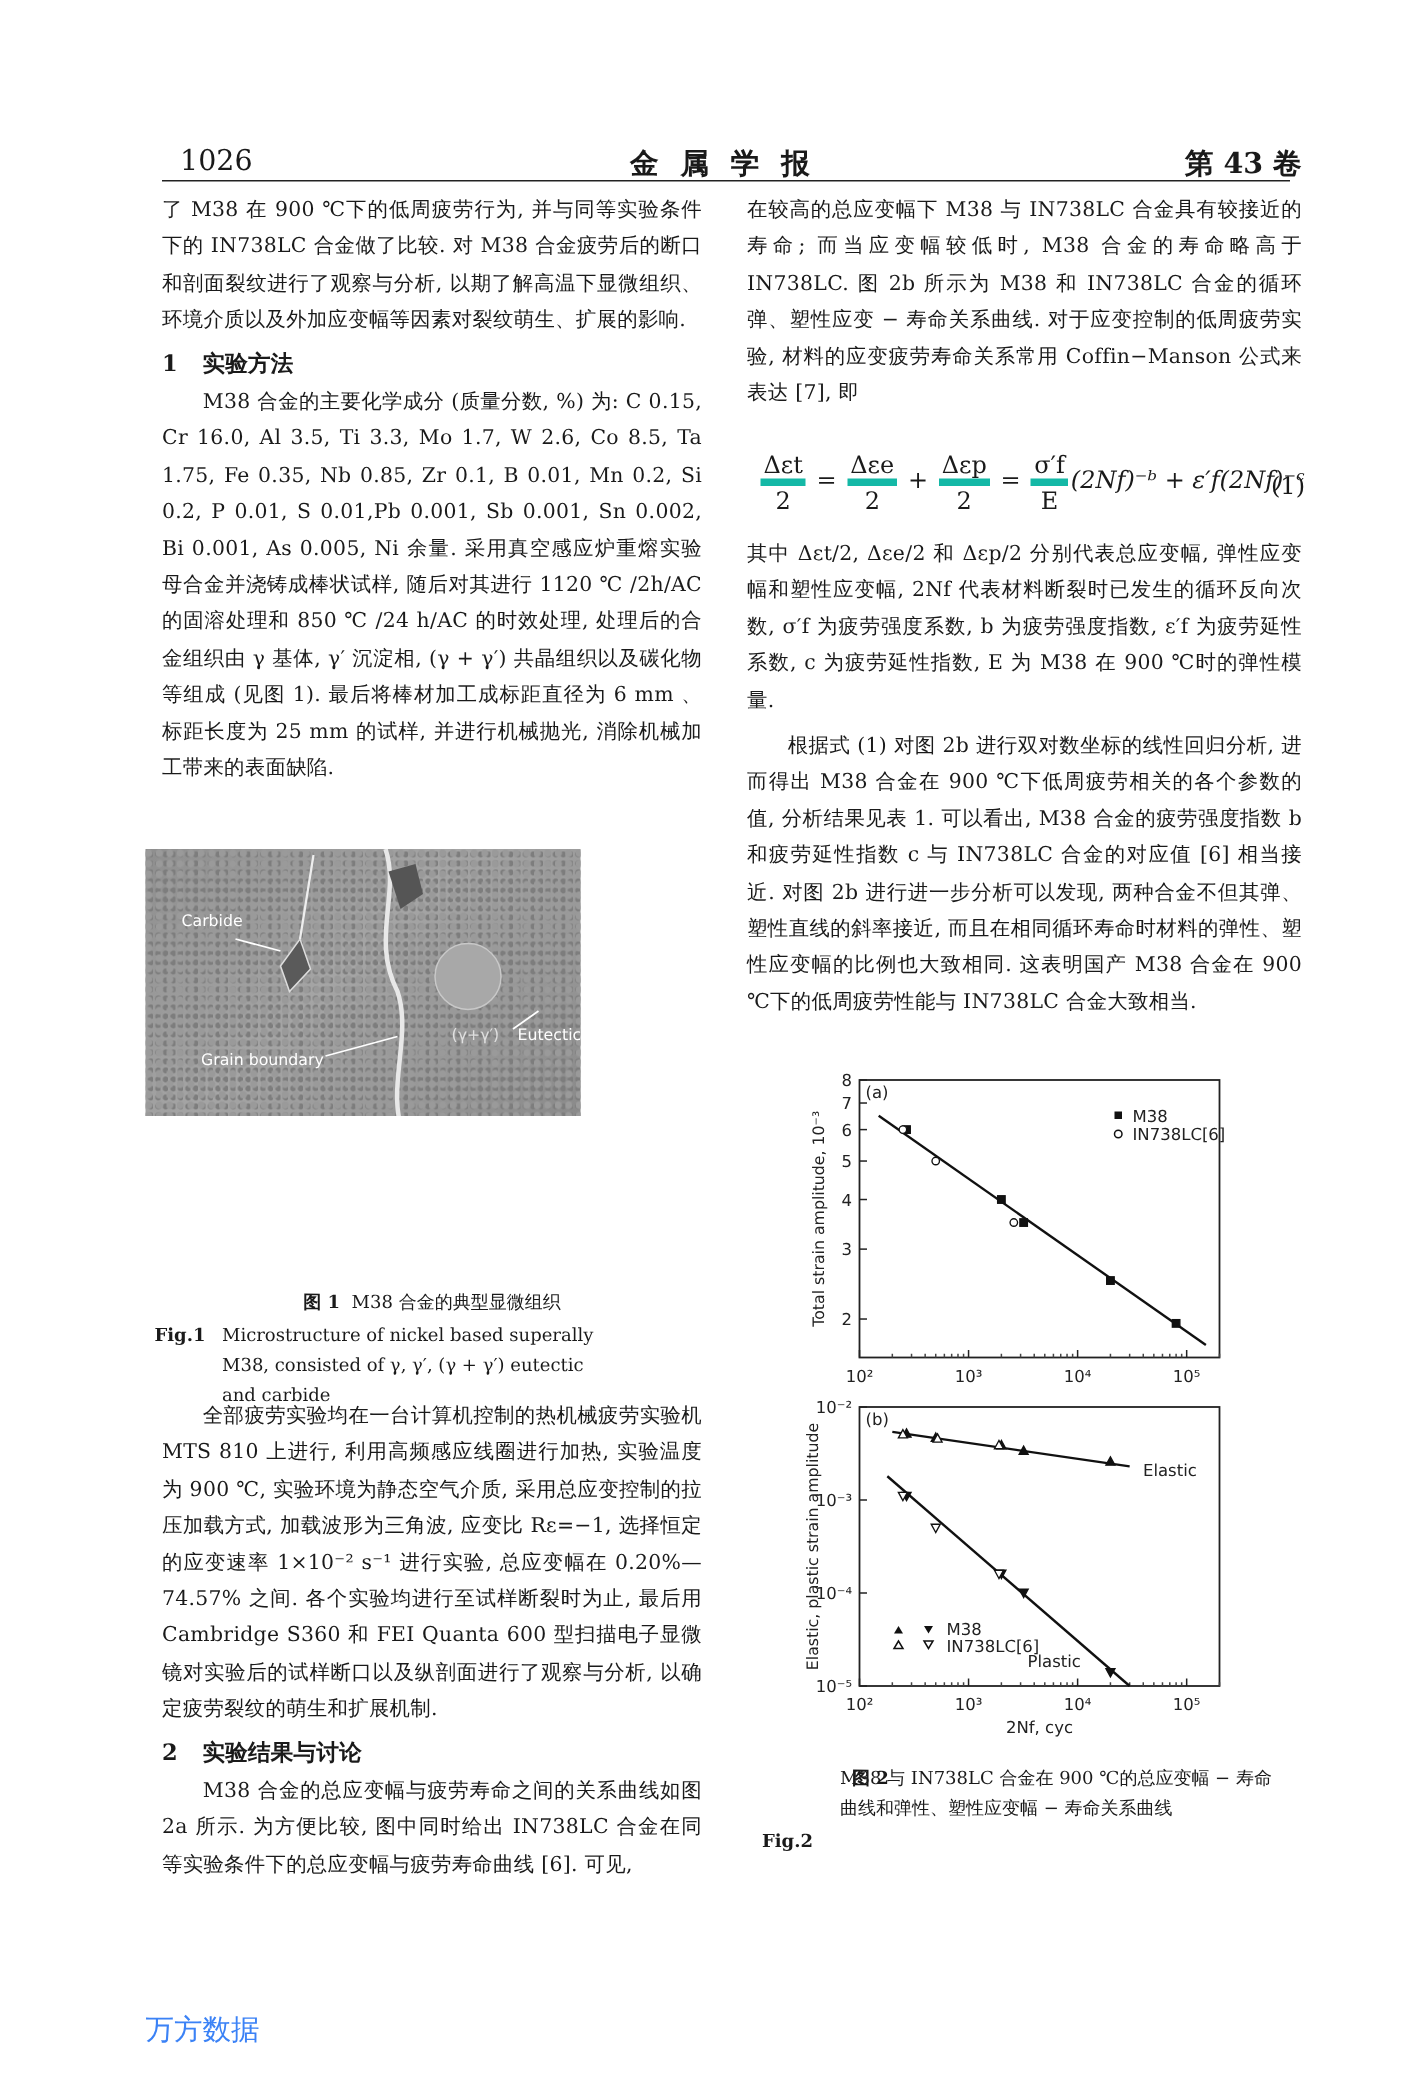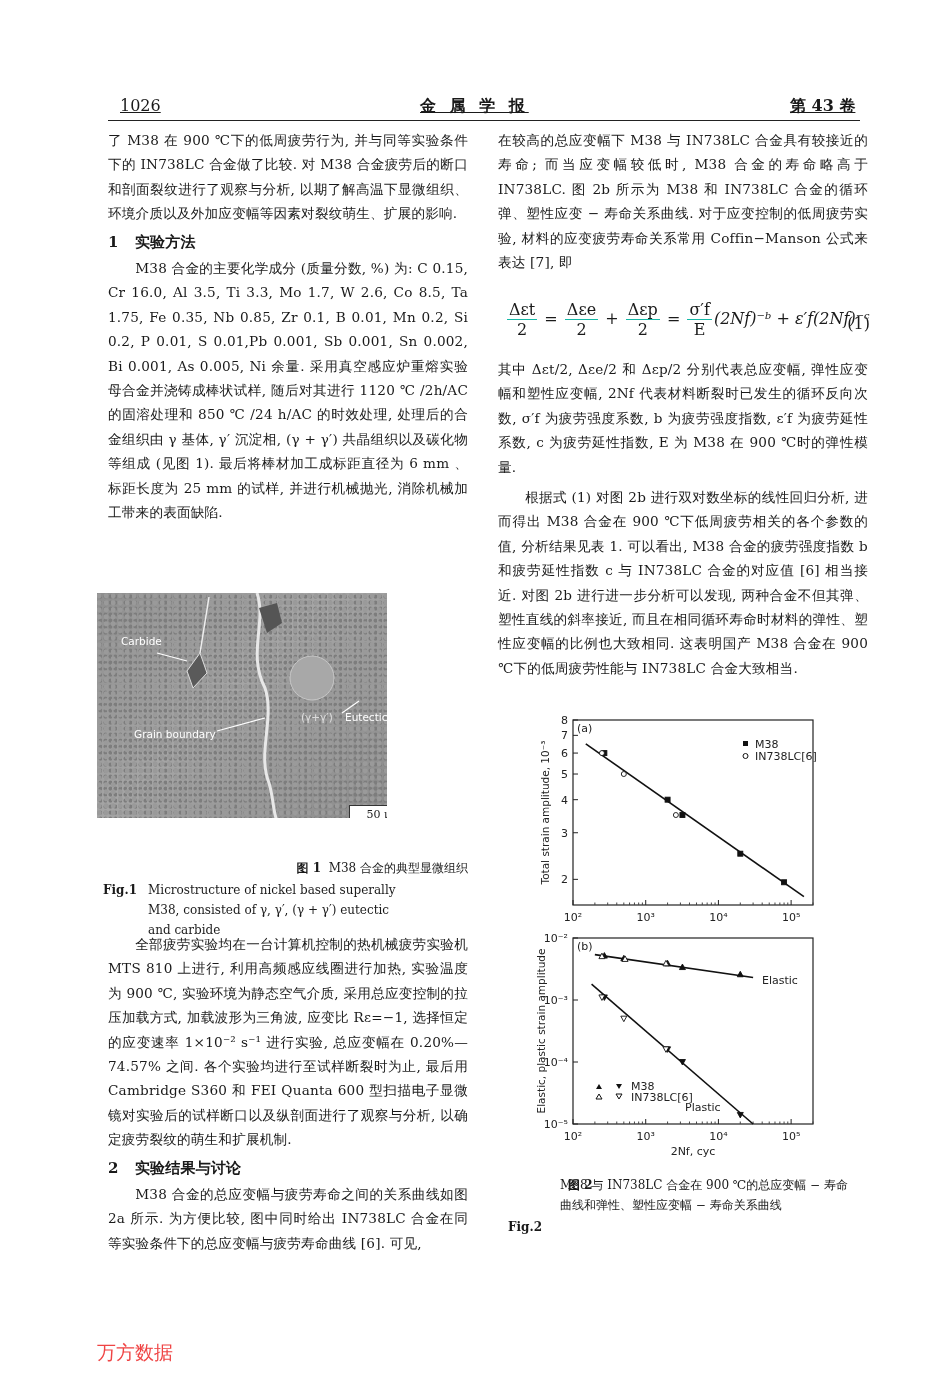--- a/index.html
+++ b/index.html
@@ -1,43 +1,43 @@
 <!DOCTYPE html>
 <html><head>
 <meta charset="utf-8">
 <style>
   html,body{margin:0;padding:0;background:#fff;}
   body{width:950px;height:1388px;position:relative;overflow:hidden;color:#1a1a1a;
        font-family:"DejaVu Serif","Liberation Serif",serif;}
   .abs{position:absolute;}
-  .hdr{top:96px;font-size:16px;text-decoration:underline;}
+  .hdr{top:96px;font-size:19px;}
   .rule{position:absolute;left:108px;width:752px;top:120px;border-top:1.5px solid #222;}
   .col{position:absolute;font-size:13.6px;line-height:24.4px;letter-spacing:0.2px;text-align:justify;}
   .col p{margin:0;}
   .ind{text-indent:2em;}
   .sec{font-weight:bold;font-size:15px;margin:4px 0 2px 0 !important;}
   .sub{font-weight:bold;font-size:14px;}
   .cap{font-size:12px;line-height:20px;}
   .cap b{font-weight:bold;}
-  .micro{position:absolute;left:97px;top:593px;width:290px;height:225px;
+  .micro{position:absolute;left:97px;top:566px;width:290px;height:178px;
     background:
       radial-gradient(circle at 30% 40%, #9a9a9a 0 2px, transparent 3px) 0 0/7px 7px,
       radial-gradient(circle at 70% 60%, #7d7d7d 0 1.5px, transparent 2.5px) 0 0/5px 6px,
       linear-gradient(135deg,#8e8e8e,#a5a5a5 45%,#8a8a8a);
     overflow:hidden;text-decoration:underline;}
   .micro svg{position:absolute;left:0;top:0;}
   .ml{position:absolute;color:#fff;font-family:"DejaVu Sans","Liberation Sans",sans-serif;font-size:10.5px;}
   .scale{position:absolute;left:252px;top:212px;width:68px;height:18px;background:#fff;border:1px solid #333;
          font-size:11px;text-align:center;line-height:18px;color:#222;font-style:normal;}
   .eq{position:absolute;left:505px;top:300px;width:365px;height:48px;font-size:16px;}
   .frac{display:inline-block;vertical-align:middle;text-align:center;margin:0 2px;}
   .frac span{display:block;line-height:19px;}
-  .frac .num{border-bottom:1px solid #14b8a6;padding:0 2px;}
+  .frac .num{border-bottom:5px solid #14b8a6;padding:0 2px;}
   .chart-svg text{font-family:"DejaVu Sans","Liberation Sans",sans-serif;}
-  .wm{position:absolute;left:97px;top:1340px;font-size:19px;color:#ef4444;font-family:"DejaVu Sans","Liberation Sans",sans-serif;}
+  .wm{position:absolute;left:97px;top:1340px;font-size:19px;color:#3b82f6;font-family:"DejaVu Sans","Liberation Sans",sans-serif;}
 </style>
 </head>
 <body>
 
 <div class="abs hdr" style="left:120px;">1026</div>
 <div class="abs hdr" style="left:420px;font-weight:bold;letter-spacing:4px;">金 属 学 报</div>
 <div class="abs hdr" style="left:790px;font-weight:bold;">第 43 卷</div>
 <div class="rule"></div>
 
 <div class="col" style="left:108px;top:128px;width:360px;">
@@ -59,21 +59,21 @@
     <line x1="120" y1="138" x2="168" y2="125" stroke="#fff" stroke-width="1.2"></line>
     <line x1="245" y1="120" x2="262" y2="108" stroke="#fff" stroke-width="1.2"></line>
   </svg>
   <span class="ml" style="left:24px;top:42px;">Carbide</span>
   <span class="ml" style="left:37px;top:135px;">Grain boundary</span>
   <span class="ml" style="left:204px;top:118px;opacity:0.7;">(γ+γ′)</span>
   <span class="ml" style="left:248px;top:118px;">Eutectic</span>
   <div class="scale">50 μm</div>
 </div>
 
-<div class="abs cap" style="left:108px;top:858px;width:360px;text-align:right;">
+<div class="abs cap" style="left:108px;top:858px;width:360px;text-align:center;">
   <b>图 1</b>&nbsp;&nbsp;<span>M38 合金的典型显微组织</span>
 </div>
 <div class="abs cap" style="left:103px;top:880px;width:310px;">
   <b style="position:absolute;left:0;">Fig.1</b>
   <div style="margin-left:45px;">Microstructure of nickel based superally M38, consisted of γ, γ′, (γ + γ′) eutectic and carbide</div>
 </div>
 
 <div class="col" style="left:108px;top:932px;width:360px;">
   <p class="ind">全部疲劳实验均在一台计算机控制的热机械疲劳实验机 MTS 810 上进行, 利用高频感应线圈进行加热, 实验温度为 900 ℃, 实验环境为静态空气介质, 采用总应变控制的拉压加载方式, 加载波形为三角波, 应变比 Rε=−1, 选择恒定的应变速率 1×10⁻² s⁻¹ 进行实验, 总应变幅在 0.20%—74.57% 之间. 各个实验均进行至试样断裂时为止, 最后用 Cambridge S360 和 FEI Quanta 600 型扫描电子显微镜对实验后的试样断口以及纵剖面进行了观察与分析, 以确定疲劳裂纹的萌生和扩展机制.</p>
   <p class="sec">

